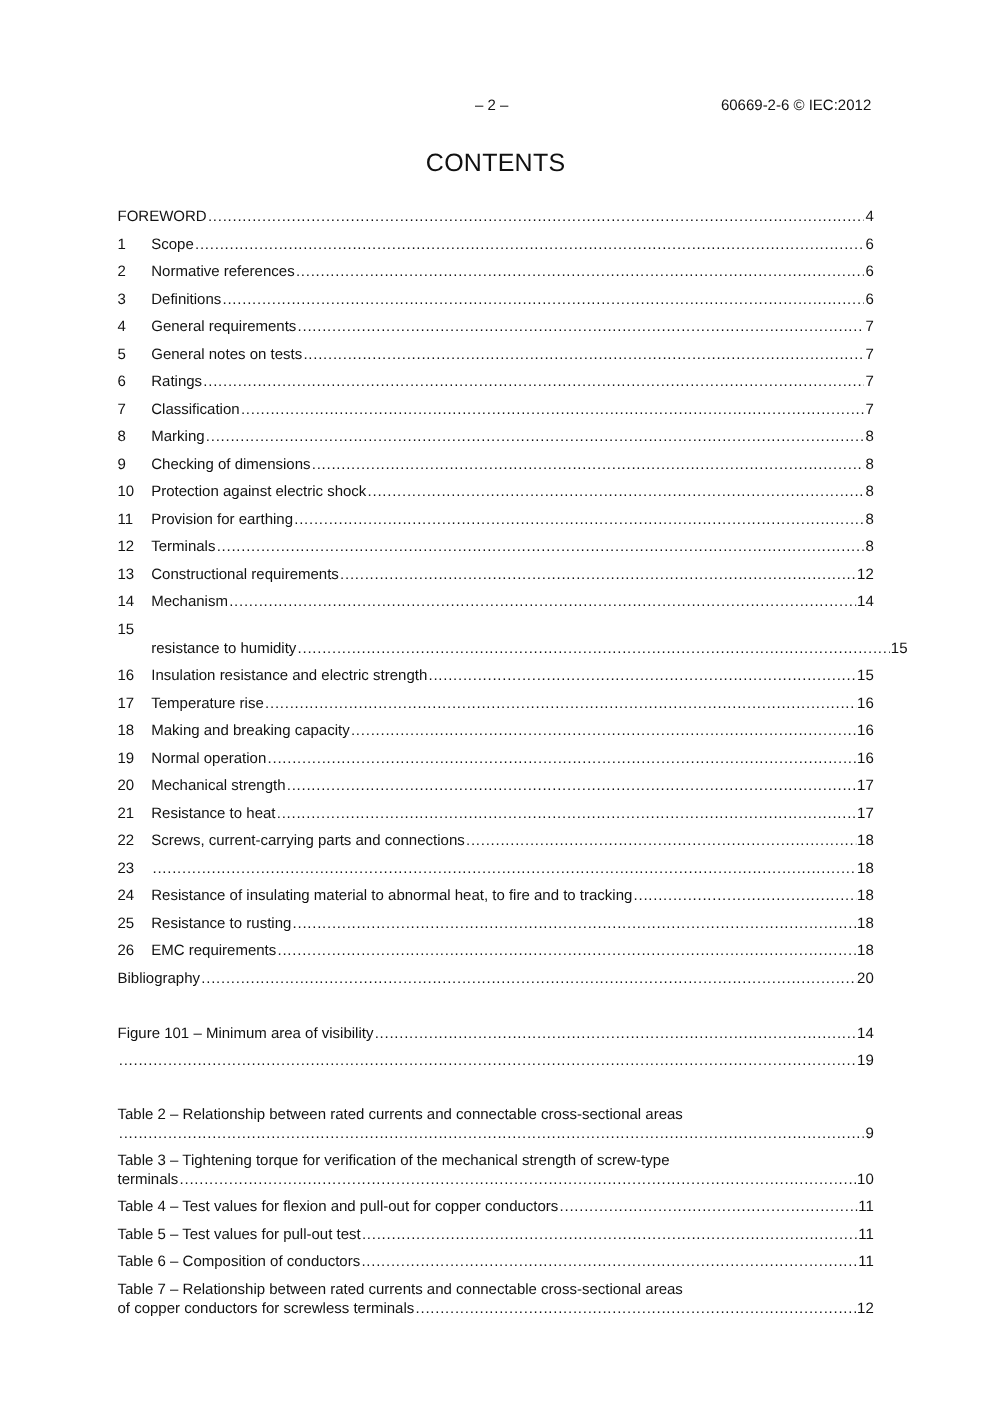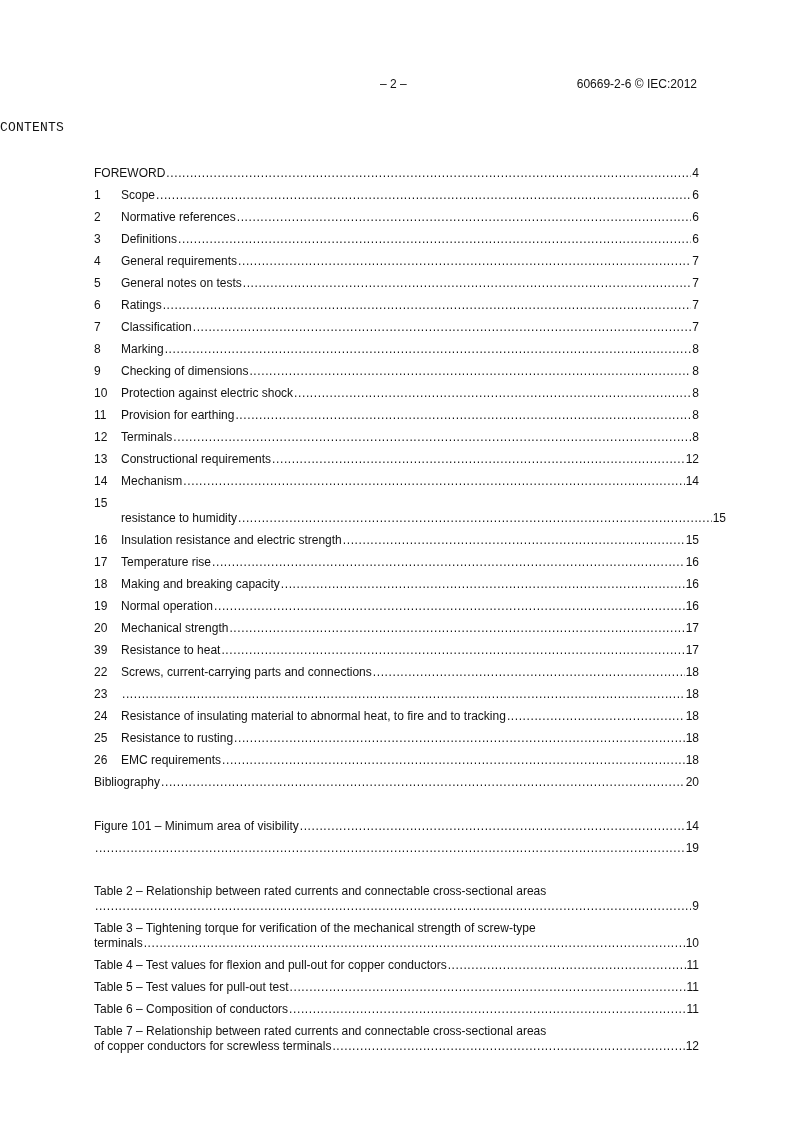--- a/index.html
+++ b/index.html
@@ -1,21 +1,21 @@
 <!DOCTYPE html>
 <html><head>
   <meta charset="utf-8">
   <style>
     html, body { margin: 0; padding: 0; background: #ffffff; }
     body { width: 793px; height: 1122px; position: relative; overflow: hidden;
       font-family: "Liberation Sans", sans-serif; color: #111; }
     .hdr { position: absolute; top: 77px; font-size: 12px; }
     .hdr-page { left: 380px; }
     .hdr-ref { right: 96px; }
-    .title { position: absolute; top: 120px; left: 0; width: 793px; text-align: left; font-size: 13px; letter-spacing: 0.2px; font-family: Liberation Mono, monospace; }
+    .title { position: absolute; top: 120px; left: 0; width: 793px; text-align: center; font-size: 20px; letter-spacing: 0.2px; }
     .toc { position: absolute; left: 94px; width: 605px; font-size: 12px; text-decoration: underline; }
     .row { position: absolute; left: 0; width: 605px; height: 16px; }
     .line { display: flex; align-items: baseline; width: 100%; line-height: 15px; white-space: nowrap; }
     .num { width: 27px; flex: 0 0 27px; }
     .txt { flex: 0 0 auto; }
     .leader { flex: 1 1 auto; overflow: hidden; white-space: nowrap; margin: 0 1px; }
     .leader::after { content: "..................................................................................................................................................................................................................................................................................................."; letter-spacing: 0.6px; }
     .pg { flex: 0 0 auto; text-align: right; }
     .cont { padding-left: 27px; line-height: 15px; }
   </style>
@@ -192,21 +192,21 @@
   <div class="row" style="top:621px">
       <div class="line">
         <span class="num">20</span>
         <span class="txt">Mechanical strength</span>
         <span class="leader"></span>
         <span class="pg">17</span>
       </div>
     </div>
   <div class="row" style="top:643px">
       <div class="line">
-        <span class="num">39</span>
+        <span class="num">21</span>
         <span class="txt">Resistance to heat</span>
         <span class="leader"></span>
         <span class="pg">17</span>
       </div>
     </div>
   <div class="row" style="top:665px">
       <div class="line">
         <span class="num">22</span>
         <span class="txt">Screws, current-carrying parts and connections</span>
         <span class="leader"></span>

